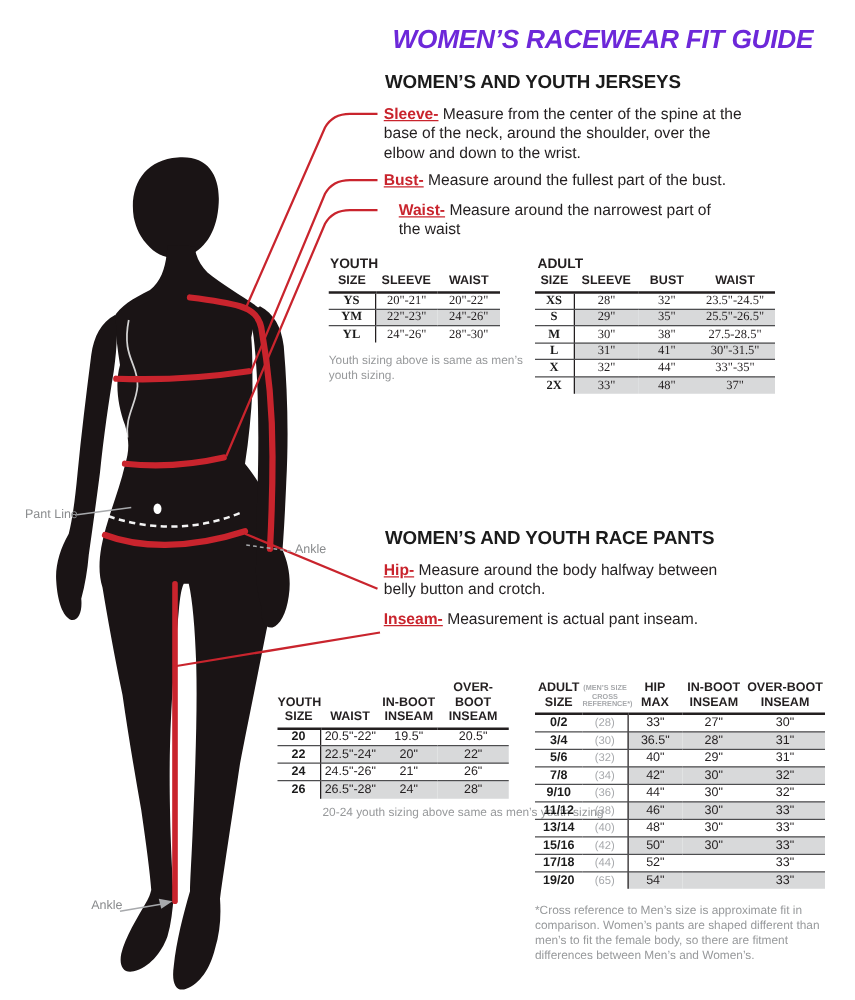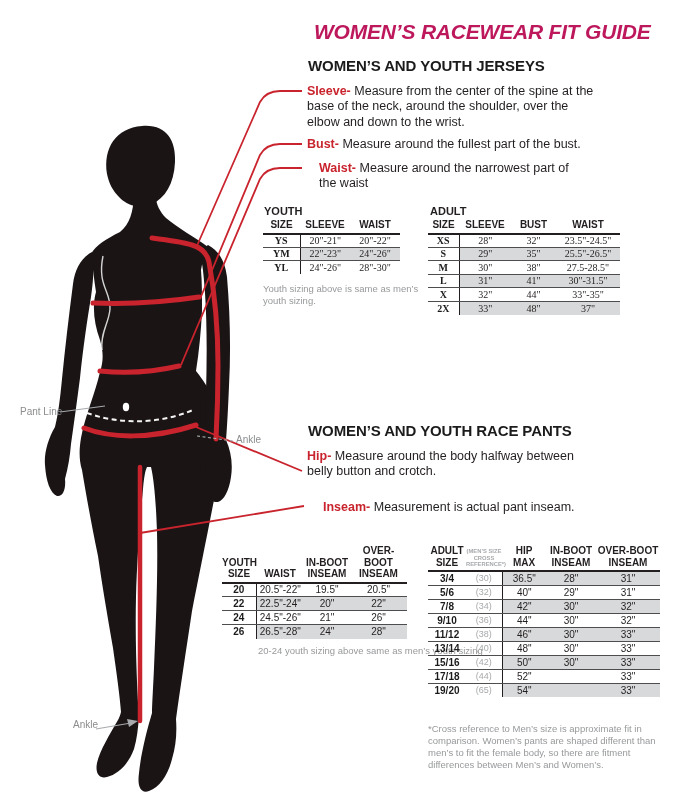--- a/index.html
+++ b/index.html
@@ -10,32 +10,32 @@
     --note-gray:#97999b;
     --label-gray:#8a8c8e;
     --line-gray:#a7a9ac;
   }
   *{margin:0;padding:0;box-sizing:border-box;}
   html,body{background:#ffffff;}
   body{font-family:"Liberation Sans",sans-serif;color:var(--ink);}
   .canvas{position:relative;width:684px;height:800px;background:#fff;overflow:hidden;}
   .abs{position:absolute;}
 
-  .page-title{left:314px;top:20px;font-size:21px;font-weight:800;font-style:italic;letter-spacing:-0.2px;white-space:nowrap;color:#be185d;}
+  .page-title{left:314px;top:20px;font-size:21px;font-weight:800;font-style:italic;letter-spacing:-0.2px;white-space:nowrap;color:#6d28d9;}
   .section-heading{font-size:15px;font-weight:800;letter-spacing:-0.1px;color:#1b1b1b;white-space:nowrap;}
   #h-jerseys{left:308px;top:57px;}
   #h-pants{left:308px;top:422px;}
 
   .measure{font-size:12.5px;line-height:1.22;color:var(--ink);}
-  .measure .term{color:var(--red);font-weight:bold;}
+  .measure .term{color:var(--red);font-weight:bold;text-decoration:underline;}
   #m-sleeve{left:307px;top:84px;width:292px;}
   #m-bust{left:307px;top:137px;width:340px;}
   #m-waist{left:307px;top:161px;width:262px;margin-left:12px;}
   #m-hip{left:307px;top:449px;width:288px;}
-  #m-inseam{left:307px;top:500px;width:340px;margin-left:16px;}
+  #m-inseam{left:307px;top:488px;width:340px;}
 
   .tbl-title{font-size:11px;font-weight:bold;}
   #yj-title{left:264px;top:205px;}
   #aj-title{left:430px;top:205px;}
 
   table.tbl{position:absolute;border-collapse:collapse;table-layout:fixed;}
   #yj{left:263px;top:219px;width:137px;}
   #aj{left:428px;top:219px;width:192px;}
   #yp{left:222px;top:545px;width:185px;}
   #ap{left:428px;top:545px;width:232px;}
@@ -292,20 +292,27 @@
             <div>INSEAM</div>
           </th>
           <th style="width: 64px;">
             <div>OVER-BOOT</div>
             <div>INSEAM</div>
           </th>
         </tr>
       </thead>
       <tbody>
         <tr>
+          <td class="c-size">0/2</td>
+          <td class="c-xref divider">(28)</td>
+          <td>33"</td>
+          <td>27"</td>
+          <td>30"</td>
+        </tr>
+        <tr>
           <td class="c-size">3/4</td>
           <td class="c-xref divider">(30)</td>
           <td class="shade">36.5"</td>
           <td class="shade">28"</td>
           <td class="shade">31"</td>
         </tr>
         <tr>
           <td class="c-size">5/6</td>
           <td class="c-xref divider">(32)</td>
           <td>40"</td>

